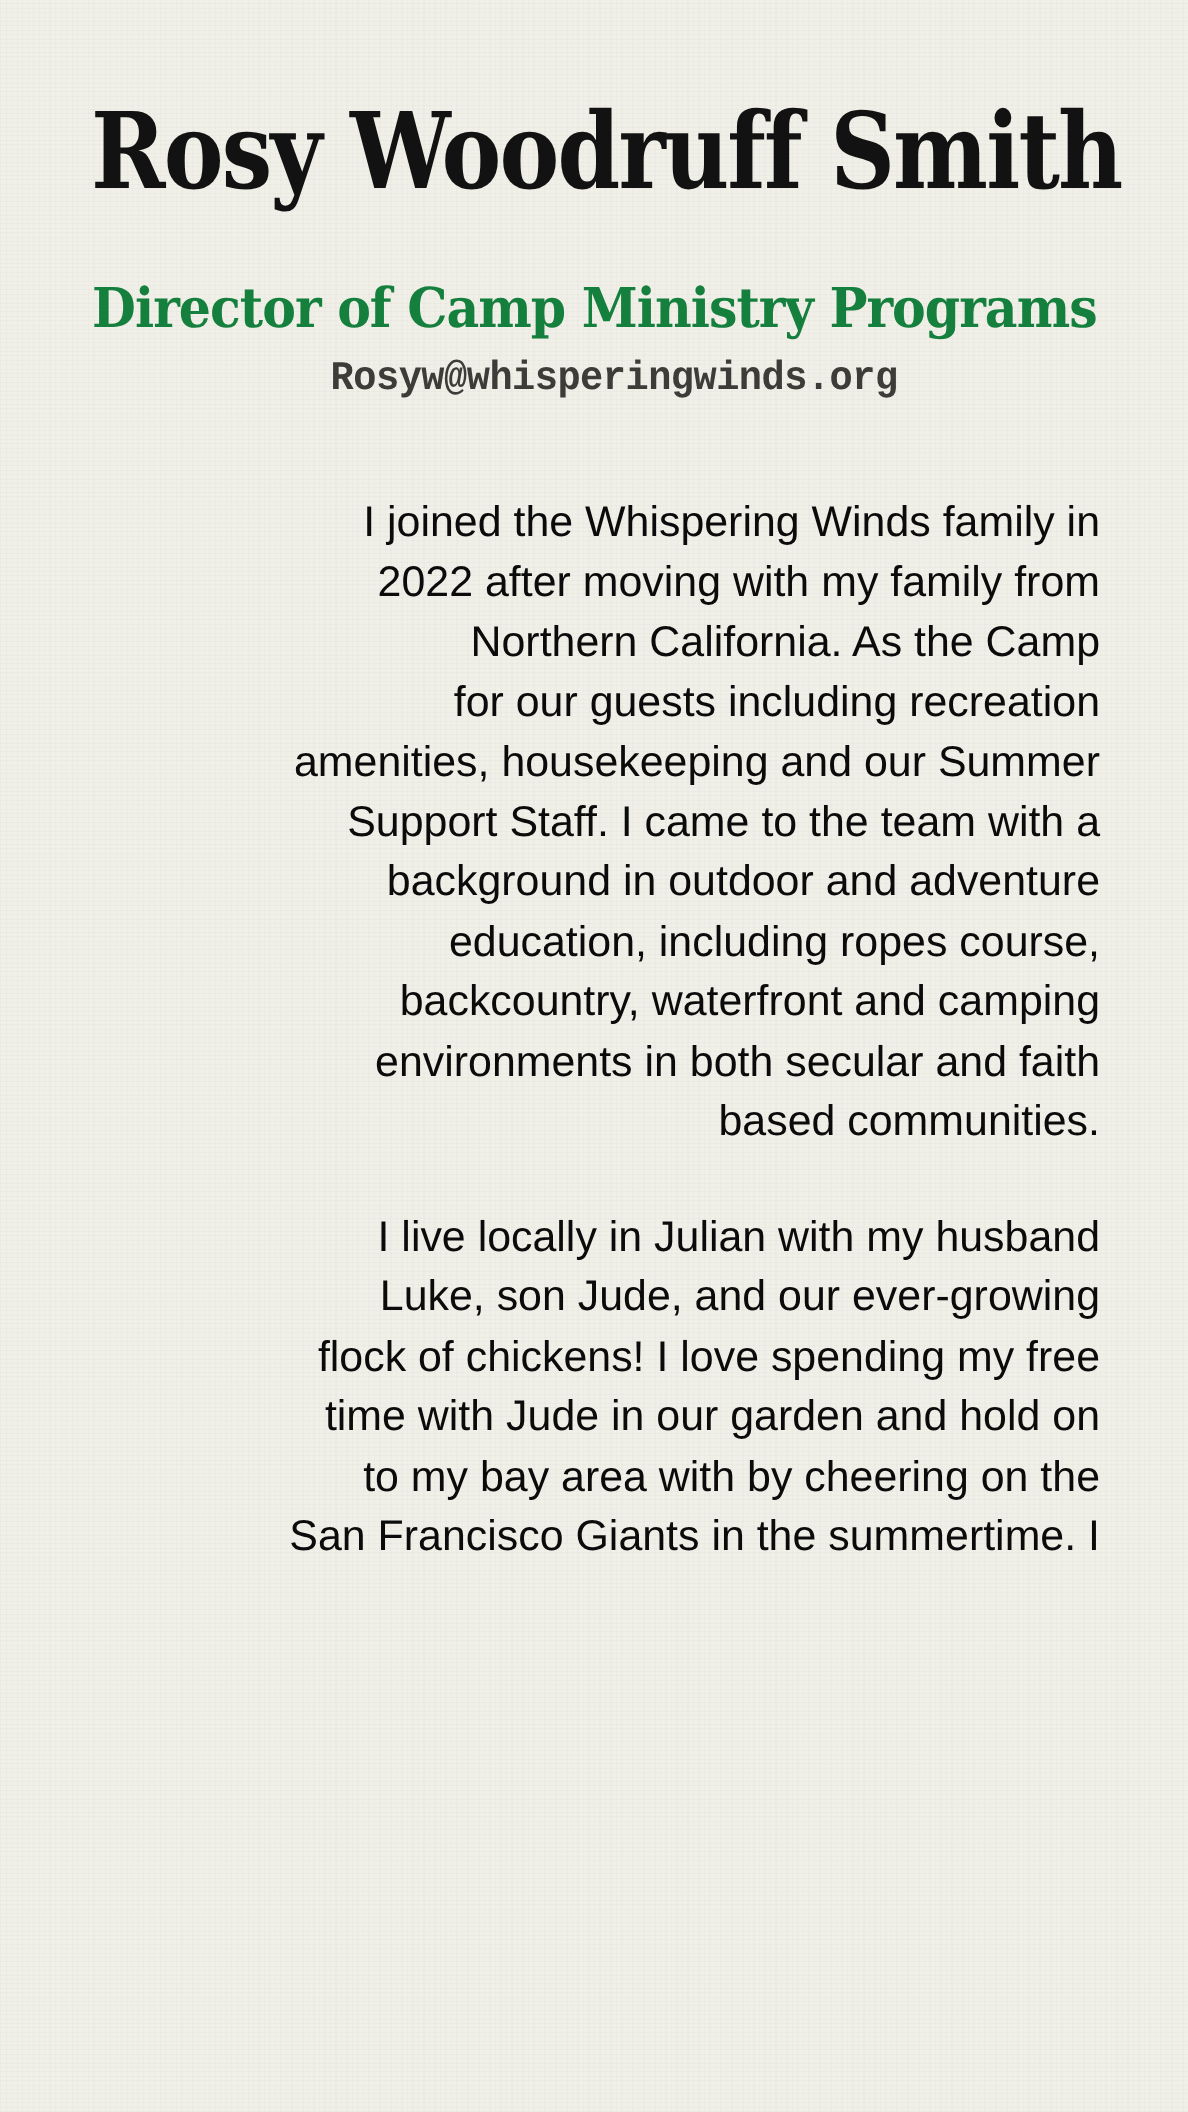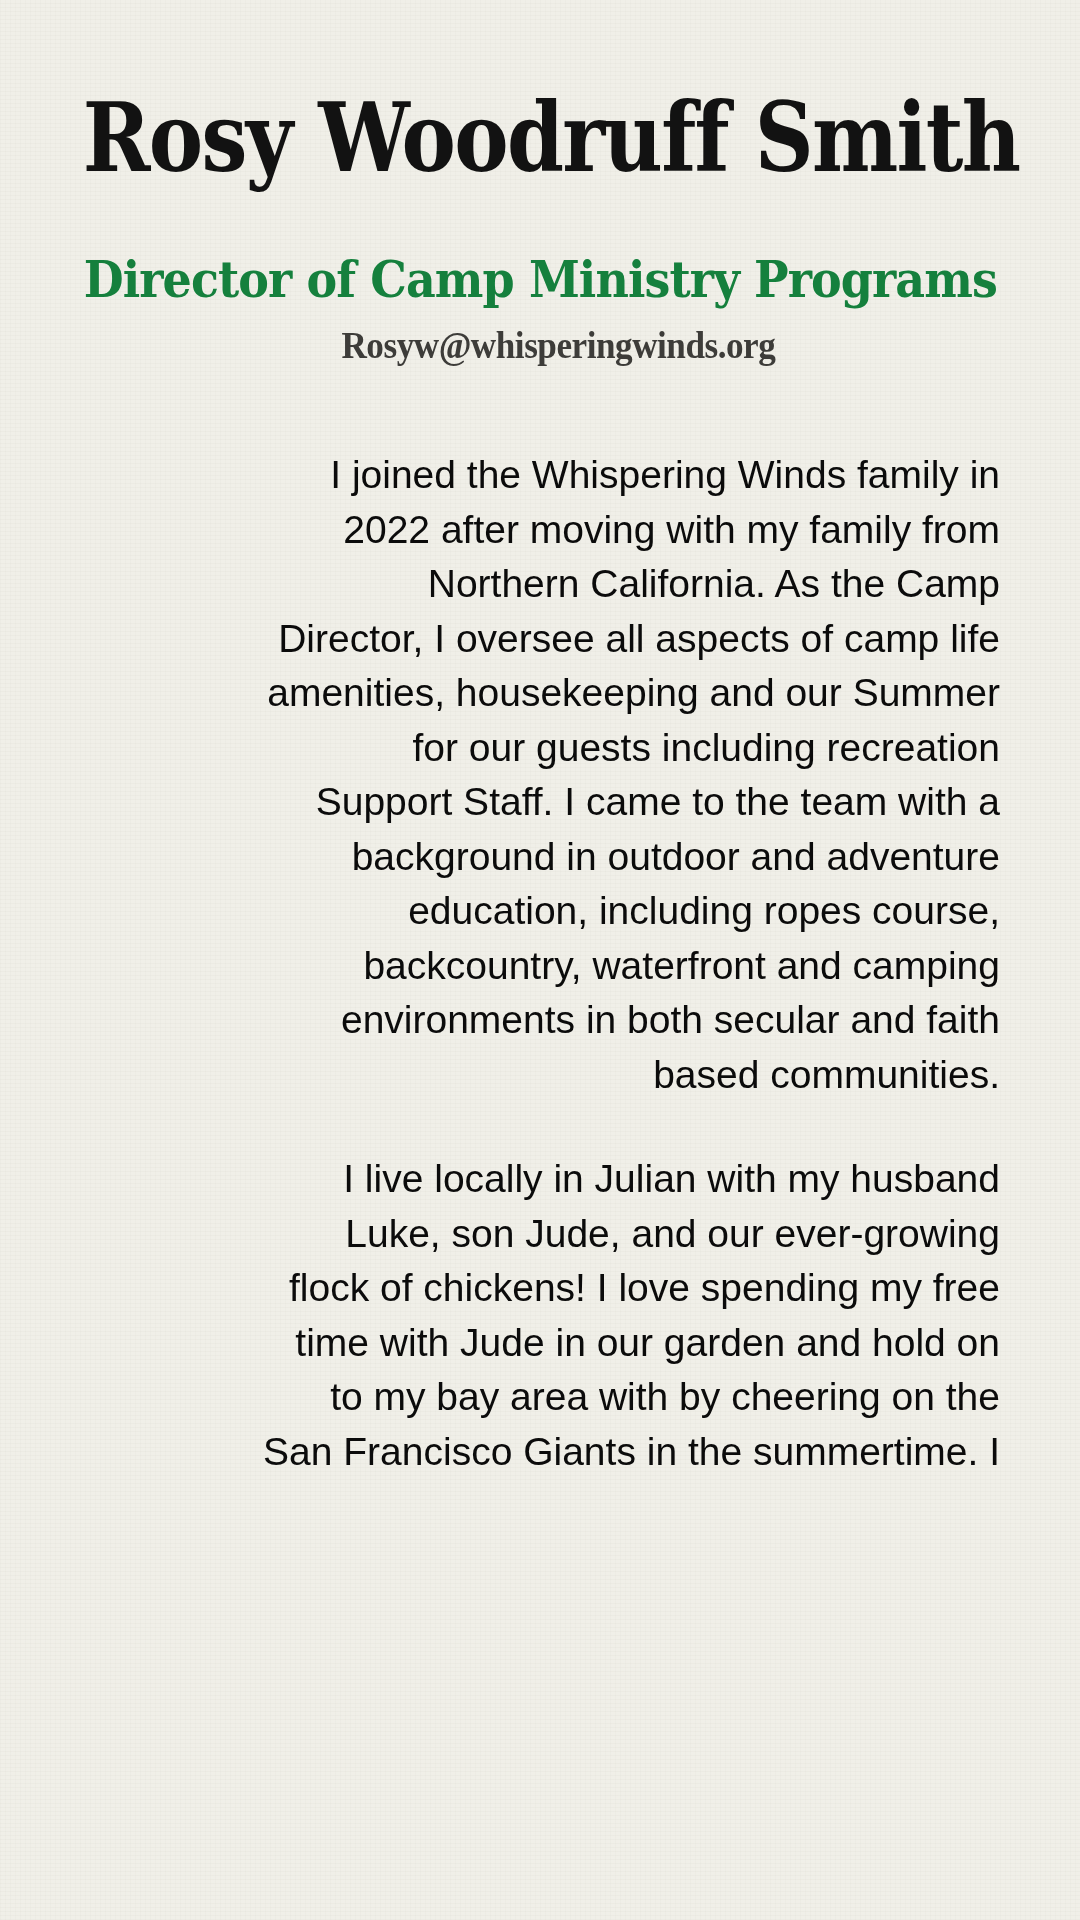--- a/index.html
+++ b/index.html
@@ -52,21 +52,21 @@
   }
   .job-title .squeeze {
     display: inline-block;
     transform: scaleX(0.92);
     transform-origin: center;
     white-space: nowrap;
   }
   .email {
     margin: 0;
     margin-top: 22px;
-    font-family: Liberation Serif, serif;
+    font-family: Liberation Mono, monospace;
     font-weight: 700;
     font-size: 37px;
     line-height: 1.0;
     color: #3d3c39;
     letter-spacing: -0.5px;
     padding-left: 36px;
   }
   .email .squeeze {
     display: inline-block;
     transform: scaleX(0.95);
@@ -107,23 +107,22 @@
 
     <div class="email"><span class="squeeze">Rosyw@whisperingwinds.org</span></div>
   </div>
 
   <div class="bio">
 
     <p class="bio-paragraph">
       <span class="bio-line">I joined the Whispering Winds family in</span>
       <span class="bio-line">2022 after moving with my family from</span>
       <span class="bio-line">Northern California. As the Camp</span>
-      <span class="bio-line">Director, I oversee all aspects of camp life</span>
+      <span class="bio-line">for our guests including recreation</span>
       <span class="bio-line">amenities, housekeeping and our Summer</span>
-      <span class="bio-line">for our guests including recreation</span>
       <span class="bio-line">Support Staff. I came to the team with a</span>
       <span class="bio-line">background in outdoor and adventure</span>
       <span class="bio-line">education, including ropes course,</span>
       <span class="bio-line">backcountry, waterfront and camping</span>
       <span class="bio-line">environments in both secular and faith</span>
       <span class="bio-line">based communities.</span>
     </p>
 
     <p class="bio-paragraph">
       <span class="bio-line">I live locally in Julian with my husband</span>

